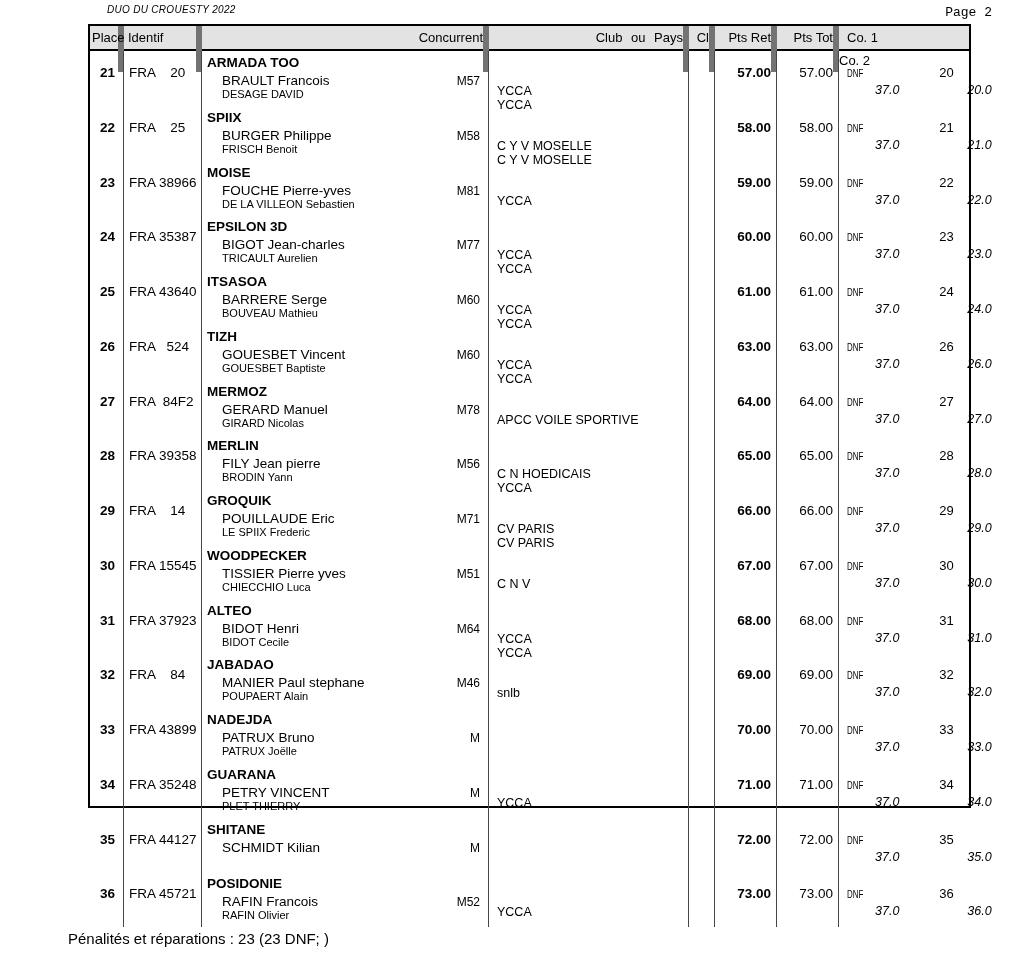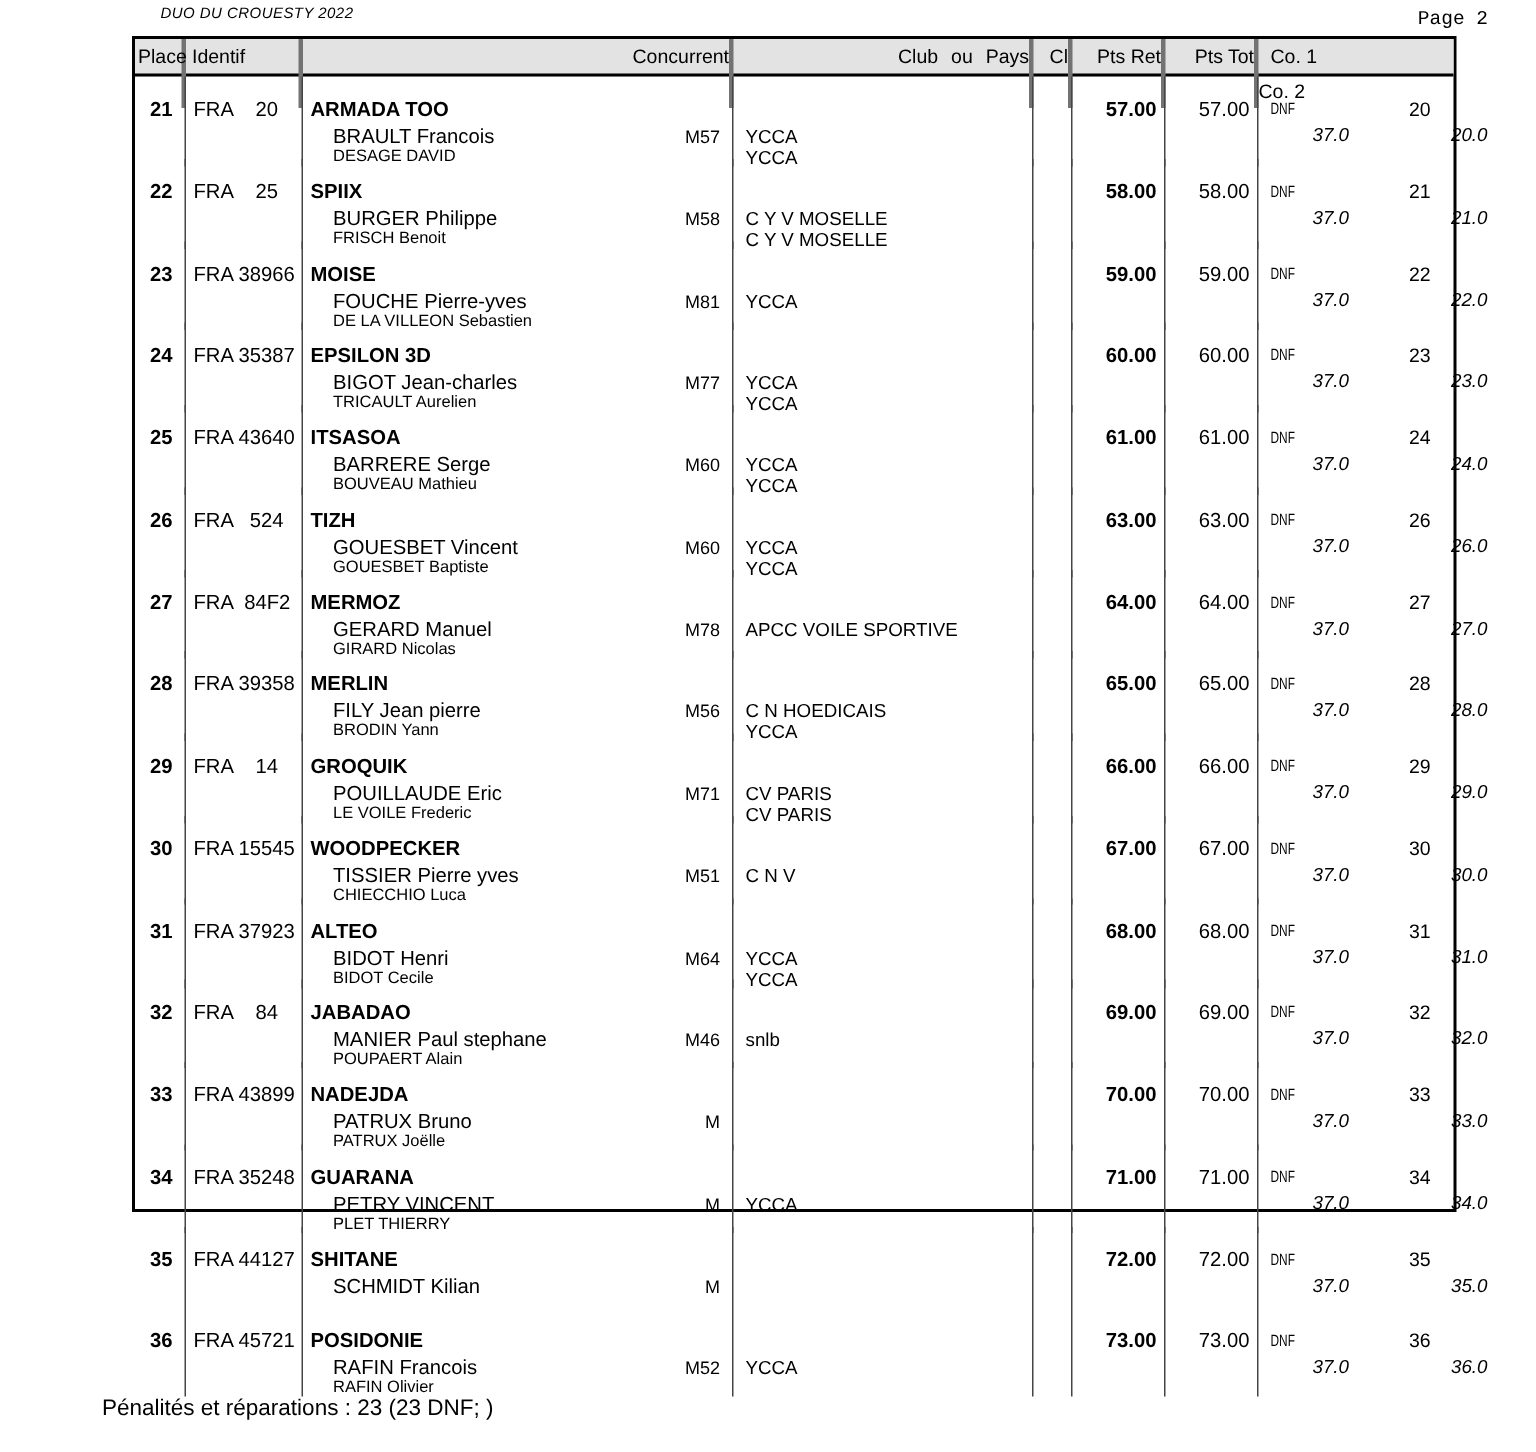--- a/index.html
+++ b/index.html
@@ -22,40 +22,40 @@
     border:2px solid #000;background:#fff;box-sizing:content-box;
   }
   .grid{
     display:grid;
     grid-template-columns:34px 78px 287px 200px 26px 62px 62px 130px;
   }
   .thead{
     height:23px;background:#e3e3e3;border-bottom:2px solid #000;
     font-size:13px;line-height:23px;
   }
-  .th{border-right:3px solid #737373;white-space:nowrap;overflow:visible;box-sizing:border-box;}
+  .th{border-right:6px solid #737373;white-space:nowrap;overflow:visible;box-sizing:border-box;}
   .th:last-child{border-right:none;}
   .th-place{padding-left:2px;}
   .th-identif{padding-left:4px;}
   .th-center{text-align:right;}
   .th-club{word-spacing:5px;}
   .th-co{display:flex;flex-direction:column;}
   .th-co .co1h{margin-left:8px;width:55px;}
   .tbody{height:755px;}
   .row{height:54.75px;}
   .cell{border-right:1px solid #454545;box-sizing:border-box;overflow:visible;}
   .cell:last-child{border-right:none;gap:40px;}
   .c-place{
     font-weight:bold;font-size:13.5px;line-height:14px;
     text-align:right;padding:15px 8px 0 0;
   }
   .c-identif{
     font-size:13.5px;line-height:14px;padding:15px 0 0 5px;white-space:pre;
   }
-  .c-conc{padding:15px 8px 0 5px;}
+  .c-conc{padding:5px 8px 0 5px;}
   .boat{font-weight:bold;font-size:13.5px;line-height:14px;white-space:nowrap;}
   .skline{
     display:flex;justify-content:space-between;align-items:baseline;
     margin:4px 0 0 15px;font-size:13.5px;line-height:14px;white-space:nowrap;text-align:right;
   }
   .cat{font-size:12px;}
   .crew{margin:1px 0 0 15px;font-size:11px;line-height:11px;white-space:nowrap;}
   .c-club{padding:33px 0 0 8px;font-size:12.5px;}
   .club1{line-height:14px;white-space:nowrap;}
   .club2{line-height:12px;margin-top:1px;white-space:nowrap;}
@@ -343,21 +343,21 @@
 
   <div class="row grid">
     <div class="cell c-place">29</div>
     <div class="cell c-identif">FRA    14</div>
     <div class="cell c-conc">
       <div class="boat">GROQUIK</div>
       <div class="skline">
         <span class="skipper">POUILLAUDE Eric</span>
         <span class="cat">M71</span>
       </div>
-      <div class="crew">LE VOILE Frederic</div>
+      <div class="crew">LE SPIIX Frederic</div>
     </div>
     <div class="cell c-club">
       <div class="club1">CV PARIS</div>
       <div class="club2">CV PARIS</div>
     </div>
     <div class="cell c-cl"></div>
     <div class="cell c-ptsret">66.00</div>
     <div class="cell c-ptstot">66.00</div>
     <div class="cell c-co">
       <div class="co1">

